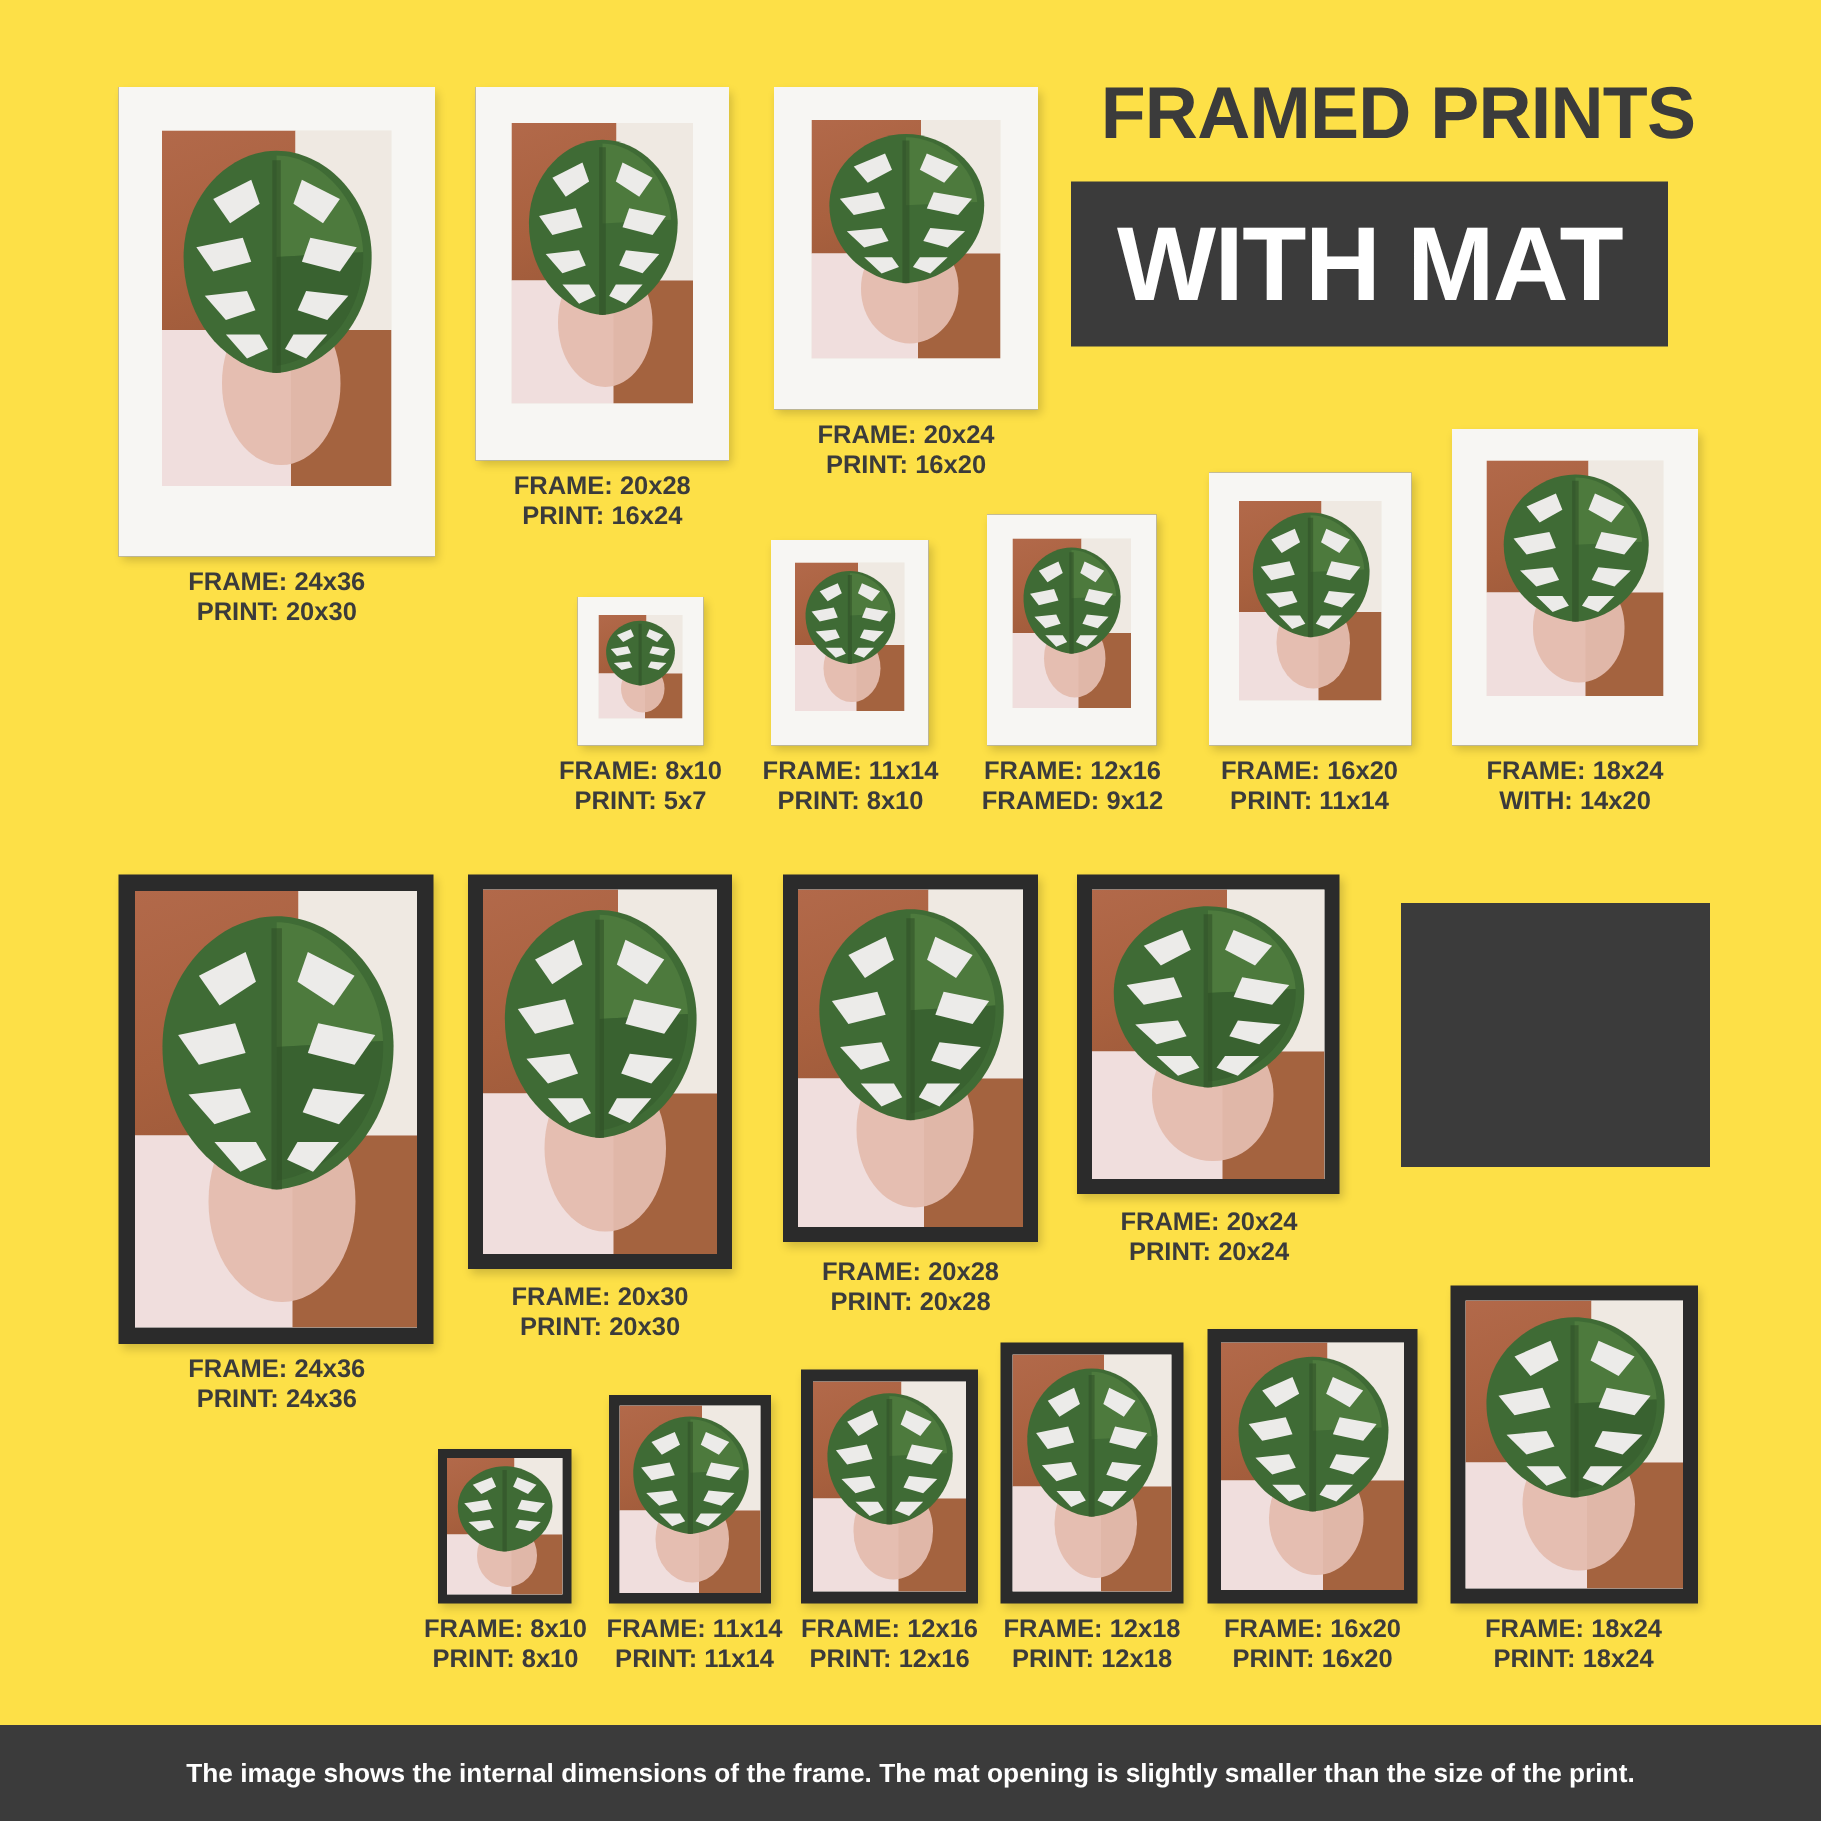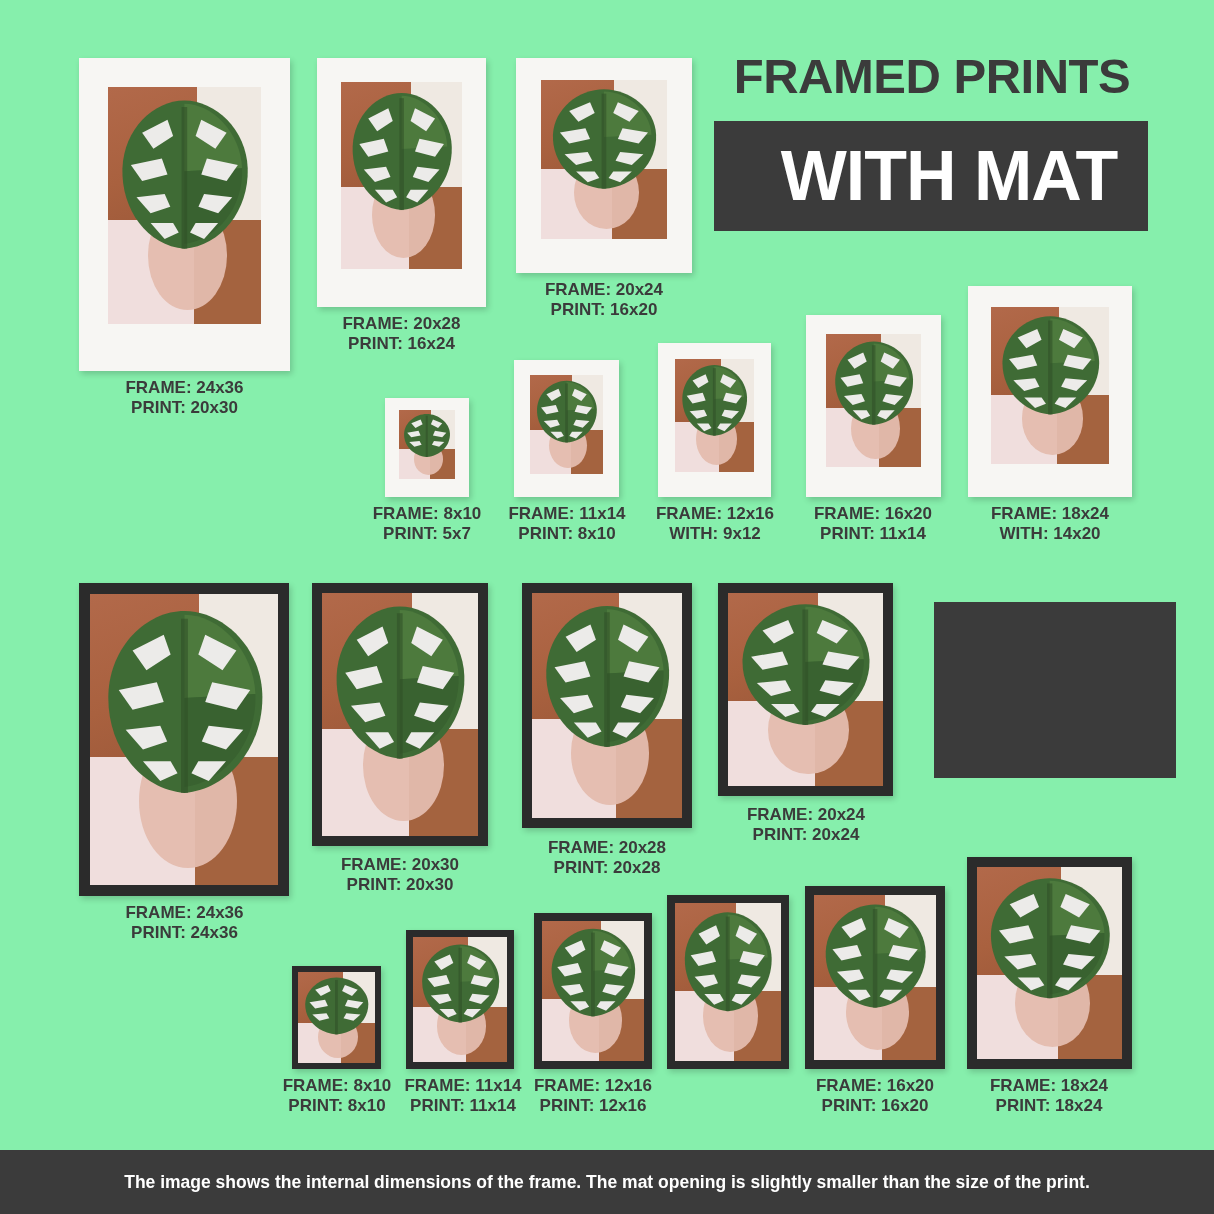--- a/index.html
+++ b/index.html
@@ -7,21 +7,21 @@
     padding: 0;
     background: #ffffff;
   }
   body {
     font-family: "Liberation Sans", sans-serif;
   }
   .page {
     position: relative;
     width: 1214px;
     height: 1214px;
-    background: #86efac;
+    background: #fde047;
     overflow: hidden;
   }
 
   
   .title-framed {
     position: absolute;
     left: 712px;
     top: 52px;
     width: 440px;
     font-size: 49px;
@@ -35,21 +35,20 @@
   .banner {
     position: absolute;
     background: #3b3b3b;
     color: #ffffff;
     font-weight: bold;
     display: flex;
     align-items: center;
     justify-content: center;
     text-align: center;
     line-height: 0.95;
-    padding-left: 36px;
   }
   .banner-withmat {
     left: 714px;
     top: 121px;
     width: 398px;
     height: 110px;
     font-size: 70px;
     letter-spacing: -1px;
   }
   .banner-nomat {
@@ -339,21 +338,21 @@
           <path d="M36 62 L16 64 L26 74 L40 70 Z"></path>
               <path d="M42 80 L26 80 L36 90 L46 86 Z"></path>
         </g>
         <path d="M48 8 L52 8 L52 96 L48 96 Z" fill="#2f4f26" opacity="0.55"></path>
       </svg>
         </div>
     </div>
   </div>
   <div class="caption" style="left:634px; top:504px; width:162px;">
     <div>FRAME: 12x16</div>
-    <div>WITH: 9x12</div>
+    <div>FRAMED: 9x12</div>
   </div>
 
   <div class="frame" style="left:806px; top:315px; width:135px; height:182px; padding:10px;">
     <div class="mat"></div>
     <div class="art" style="left:20px; top:19px; right:20px; bottom:30px;">
       <div class="bg-top"></div>
         <div class="bg-topright"></div>
       <div class="bg-bottom"></div>
         <div class="bg-brown"></div>
       <div class="circle"></div>
@@ -650,20 +649,24 @@
           <path d="M38 16 L20 24 L28 34 L42 26 Z"></path>
               <path d="M34 40 L12 44 L20 54 L38 50 Z"></path>
           <path d="M36 62 L16 64 L26 74 L40 70 Z"></path>
               <path d="M42 80 L26 80 L36 90 L46 86 Z"></path>
         </g>
         <path d="M48 8 L52 8 L52 96 L48 96 Z" fill="#2f4f26" opacity="0.55"></path>
       </svg>
         </div>
     </div>
   </div>
+  <div class="caption" style="left:656px; top:1076px; width:144px;">
+    <div>FRAME: 12x18</div>
+    <div>PRINT: 12x18</div>
+  </div>
 
   <div class="frame" style="left:805px; top:886px; width:140px; height:183px; padding:9px;">
     <div class="art" style="inset:9px;">
       <div class="bg-top"></div>
         <div class="bg-topright"></div>
       <div class="bg-bottom"></div>
         <div class="bg-brown"></div>
       <div class="circle"></div>
       <div class="leaf">
           <svg viewBox="0 0 100 100" preserveAspectRatio="none">

